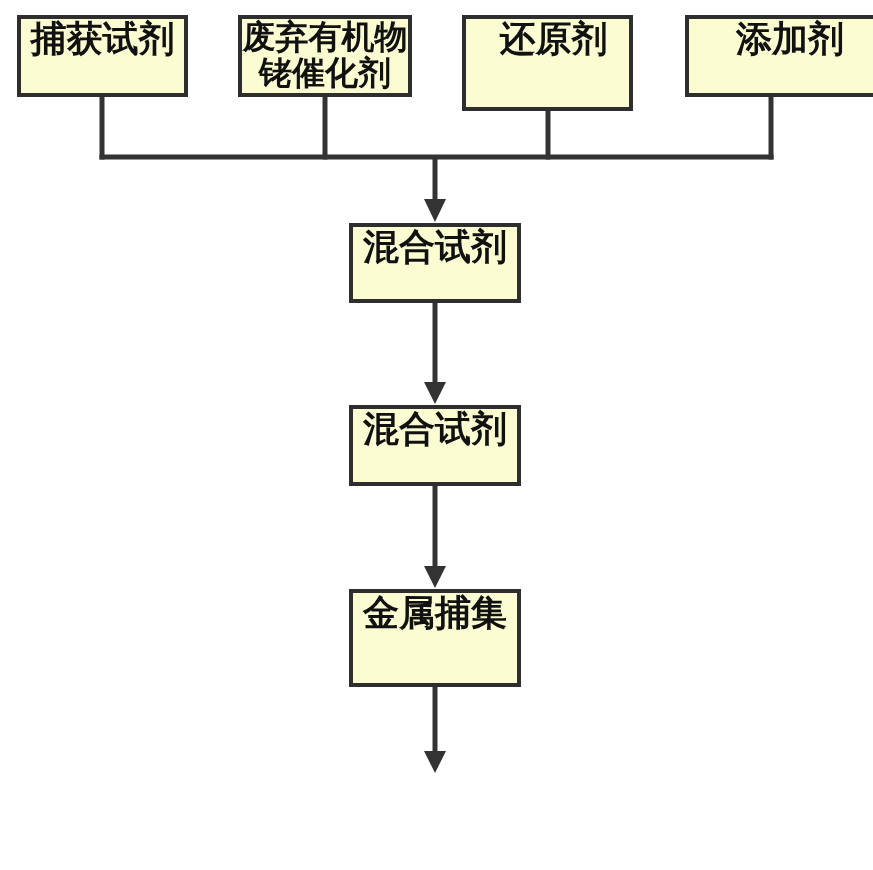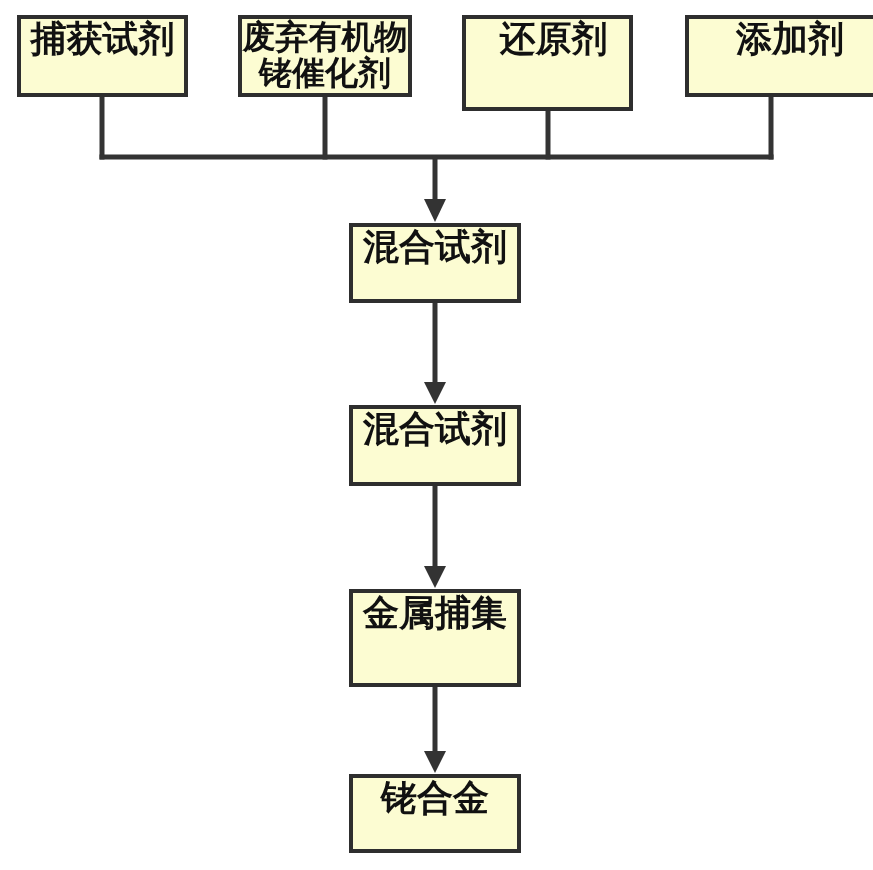--- a/index.html
+++ b/index.html
@@ -107,17 +107,14 @@
   </div>
 
   <div class="node" style="left:349px; top:405px; width:172px; height:81px;">
     <span>混合试剂</span>
   </div>
 
   <div class="node" style="left:349px; top:589px; width:172px; height:98px;">
     <span>金属捕集</span>
   </div>
 
-  <div class="node" style="left:349px; top:774px; width:172px; height:79px;">
-    <span>铑合金</span>
-  </div>
 
 </div>
 
 </body></html>

